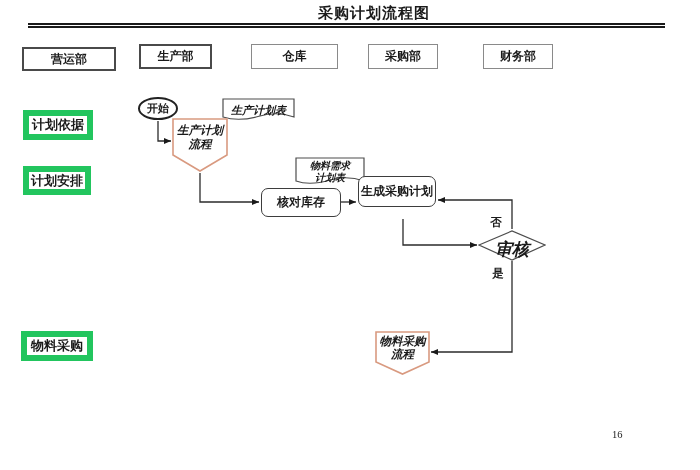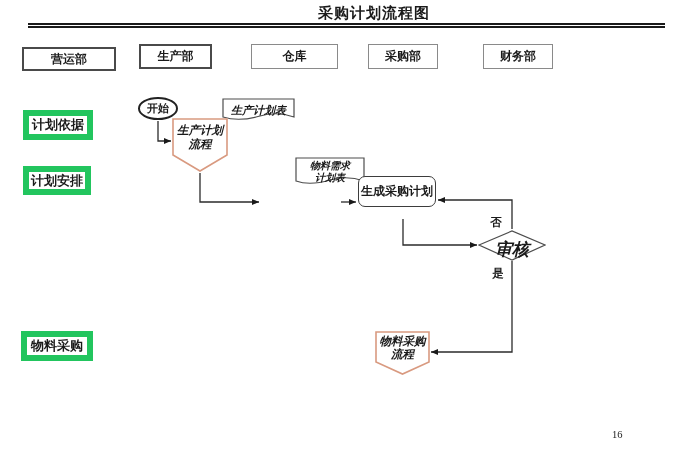--- a/index.html
+++ b/index.html
@@ -112,20 +112,21 @@
   <div class="shape subproc pent1">
     <svg width="56" height="55">
       <polygon points="1,1 55,1 55,37 28,53 1,37"></polygon>
     </svg>
     <div class="lbl">
       <span>生产计划</span><br>
       <span>流程</span>
     </div>
   </div>
 
+  <div class="abs box proc check">核对库存</div>
 
   <div class="shape doc doc2">
     <svg width="70" height="31">
       <path d="M1,1 L69,1 L69,24 Q52,18 35,23 Q15,29 1,24 Z"></path>
     </svg>
     <div class="lbl">
       <span>物料需求</span><br>
       <span>计划表</span>
     </div>
   </div>

